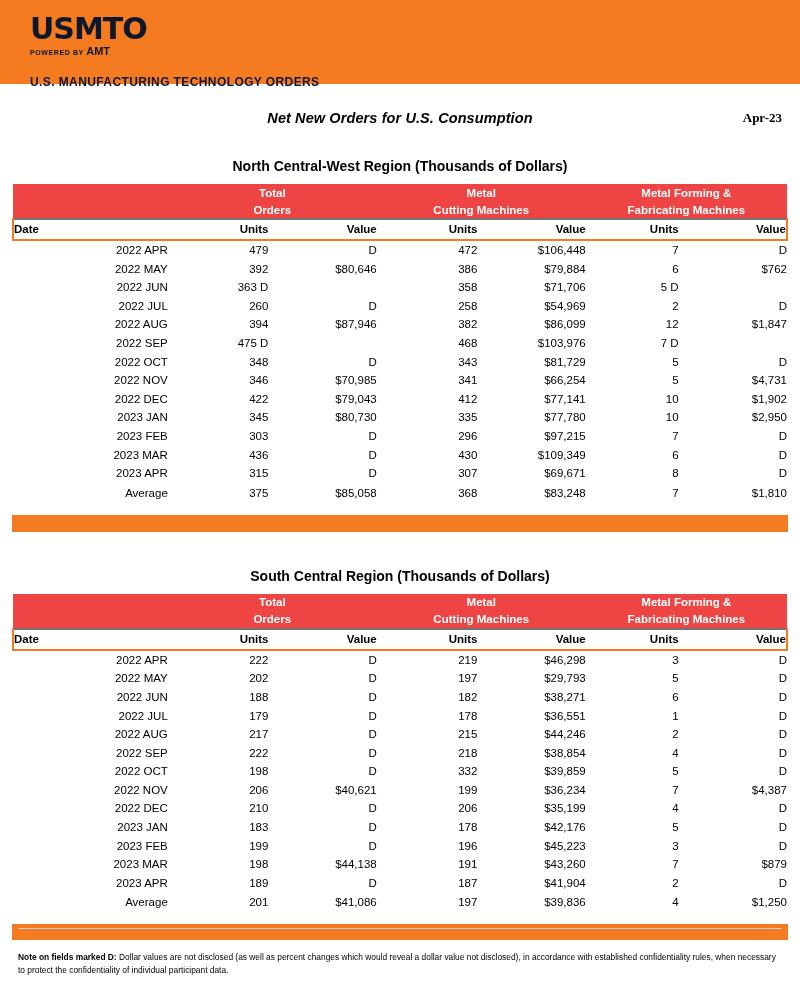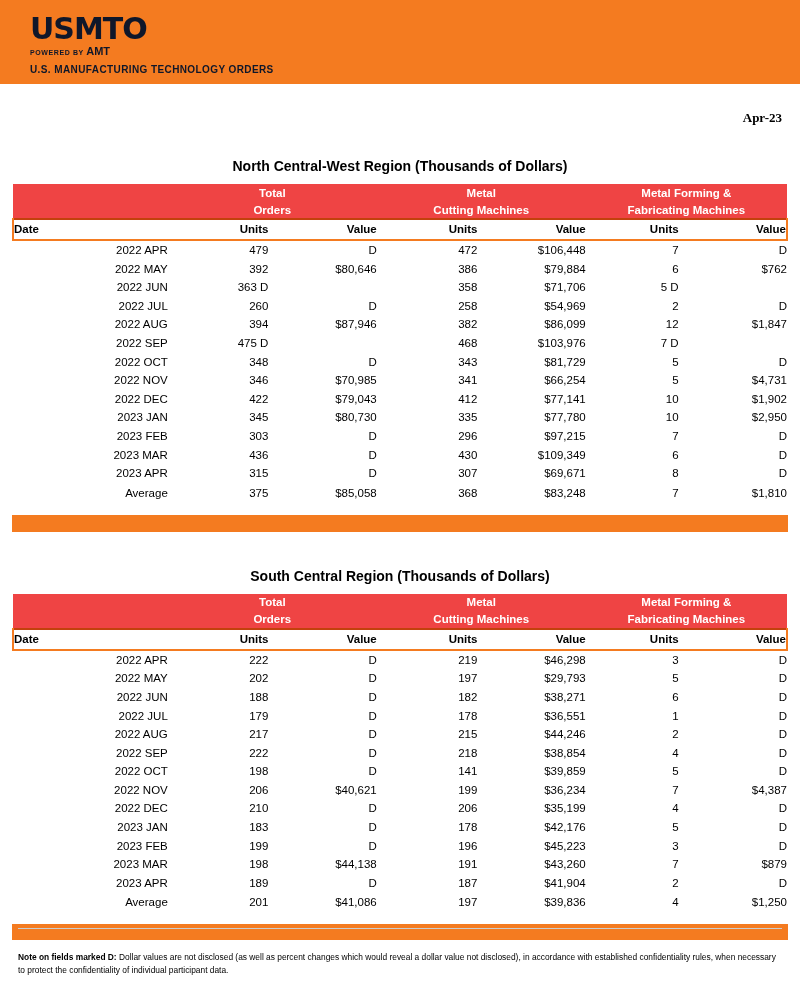--- a/index.html
+++ b/index.html
@@ -41,24 +41,24 @@
     font-weight: bold;
     letter-spacing: 0.6px;
     margin-top: 3px;
     line-height: 9px;
   }
   .logo-sub .amt {
     font-size: 11px;
     letter-spacing: 0px;
   }
   .logo-tag {
-    font-size: 10px;
+    font-size: 12px;
     font-weight: bold;
     letter-spacing: 0.4px;
-    margin-top: 7px;
+    margin-top: 18px;
   }
 
   
   .title-row {
     position: relative;
     height: 38px;
     margin-top: 26px;
   }
   .doc-title {
     text-align: center;
@@ -107,21 +107,21 @@
   }
   .grp-head.second td { height: 17px; }
   .col-head td {
     background: #ffffff;
     font-weight: bold;
     height: 19px;
     line-height: 19px;
     font-size: 11.5px;
   }
   .col-head-row {
-    border-top: 2px solid #c2410c;
+    border-top: 2px solid #737373;
     border-bottom: 2px solid #f47b20;
   }
   .sidebar-l { border-left: 2px solid #f47b20; }
   .sidebar-r { border-right: 2px solid #f47b20; }
 
   td.c-date   { width: 20%; text-align: left; padding-left: 26px; }
   td.c-date-v { width: 20%; text-align: right; padding-right: 58px; }
   td.c-u      { width: 13%; text-align: right; padding-right: 22px; }
   td.c-v      { width: 14%; text-align: right; padding-right: 14px; }
   td.c-u2     { width: 13%; text-align: right; padding-right: 22px; }
@@ -166,20 +166,21 @@
     <div class="logo-main">USMTO</div>
     <div class="logo-sub">
       <span>POWERED BY</span>
       <span class="amt">AMT</span>
     </div>
     <div class="logo-tag">U.S. MANUFACTURING TECHNOLOGY ORDERS</div>
   </div>
 </div>
 
 <div class="title-row">
+  <div class="doc-title">Net New Orders for U.S. Consumption</div>
   <div class="doc-date">Apr-23</div>
 </div>
 
 <div class="section-title">North Central-West Region (Thousands of Dollars)</div>
 <div class="tbl-wrap">
   <table class="data">
     <tbody>
       <tr class="grp-head">
         <td colspan="2"></td>
         <td colspan="2">Total</td>
@@ -412,21 +413,21 @@
         <td class="c-v">D</td>
         <td class="c-u2">218</td>
         <td class="c-v2">$38,854</td>
         <td class="c-u3">4</td>
         <td class="c-v3">D</td>
       </tr>
       <tr class="data-row">
         <td class="c-date-v" colspan="2">2022 OCT</td>
         <td class="c-u">198</td>
         <td class="c-v">D</td>
-        <td class="c-u2">141</td>
+        <td class="c-u2">332</td>
         <td class="c-v2">$39,859</td>
         <td class="c-u3">5</td>
         <td class="c-v3">D</td>
       </tr>
       <tr class="data-row">
         <td class="c-date-v" colspan="2">2022 NOV</td>
         <td class="c-u">206</td>
         <td class="c-v">$40,621</td>
         <td class="c-u2">199</td>
         <td class="c-v2">$36,234</td>

